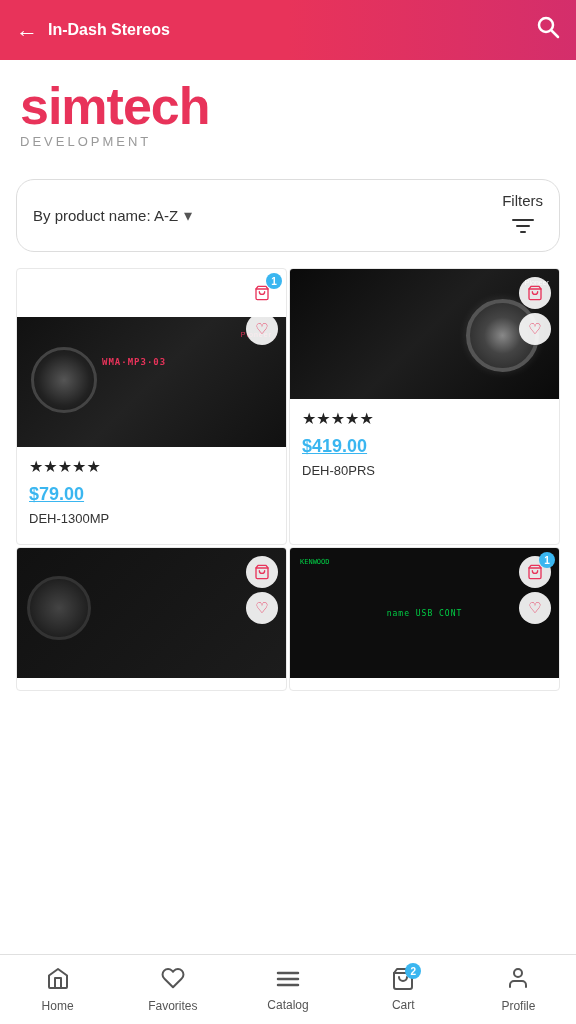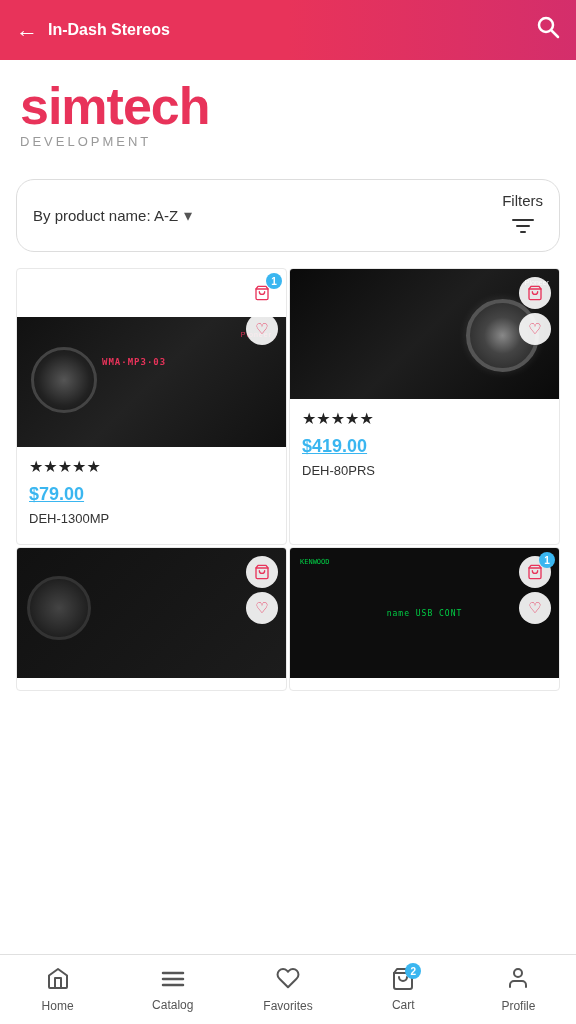--- a/index.html
+++ b/index.html
@@ -350,35 +350,35 @@
     <span class="nav-icon">
       <svg width="24" height="24" viewBox="0 0 24 24" fill="none" stroke="#555" stroke-width="2" stroke-linecap="round" stroke-linejoin="round">
         <path d="M3 9.5L12 3l9 6.5V21a1 1 0 01-1 1H4a1 1 0 01-1-1V9.5z"></path>
           <polyline points="9 22 9 12 15 12 15 22"></polyline>
       </svg>
     </span>
     <span class="nav-label">Home</span>
   </div>
   <div class="nav-item">
     <span class="nav-icon">
+      <svg width="24" height="24" viewBox="0 0 24 24" fill="none" stroke="#555" stroke-width="2" stroke-linecap="round" stroke-linejoin="round">
+        <path d="M20.84 4.61a5.5 5.5 0 00-7.78 0L12 5.67l-1.06-1.06a5.5 5.5 0 00-7.78 7.78l1.06 1.06L12 21.23l7.78-7.78 1.06-1.06a5.5 5.5 0 000-7.78z"></path>
+      </svg>
+    </span>
+    <span class="nav-label">Favorites</span>
+  </div>
+  <div class="nav-item">
+    <span class="nav-icon">
       <svg width="24" height="20" viewBox="0 0 24 20" fill="none" stroke="#555" stroke-width="2.5" stroke-linecap="round">
         <line x1="2" y1="4" x2="22" y2="4"></line>
         <line x1="2" y1="10" x2="22" y2="10"></line>
         <line x1="2" y1="16" x2="22" y2="16"></line>
       </svg>
     </span>
     <span class="nav-label">Catalog</span>
-  </div>
-  <div class="nav-item">
-    <span class="nav-icon">
-      <svg width="24" height="24" viewBox="0 0 24 24" fill="none" stroke="#555" stroke-width="2" stroke-linecap="round" stroke-linejoin="round">
-        <path d="M20.84 4.61a5.5 5.5 0 00-7.78 0L12 5.67l-1.06-1.06a5.5 5.5 0 00-7.78 7.78l1.06 1.06L12 21.23l7.78-7.78 1.06-1.06a5.5 5.5 0 000-7.78z"></path>
-      </svg>
-    </span>
-    <span class="nav-label">Favorites</span>
   </div>
   <div class="nav-item">
     <div class="nav-cart-wrap">
       <svg width="24" height="24" viewBox="0 0 24 24" fill="none" stroke="#555" stroke-width="2" stroke-linecap="round" stroke-linejoin="round">
         <path d="M6 2L3 6v14a2 2 0 002 2h14a2 2 0 002-2V6l-3-4z"></path>
           <line x1="3" y1="6" x2="21" y2="6"></line>
           <path d="M16 10a4 4 0 01-8 0"></path>
       </svg>
       <span class="nav-cart-badge">2</span>
     </div>

